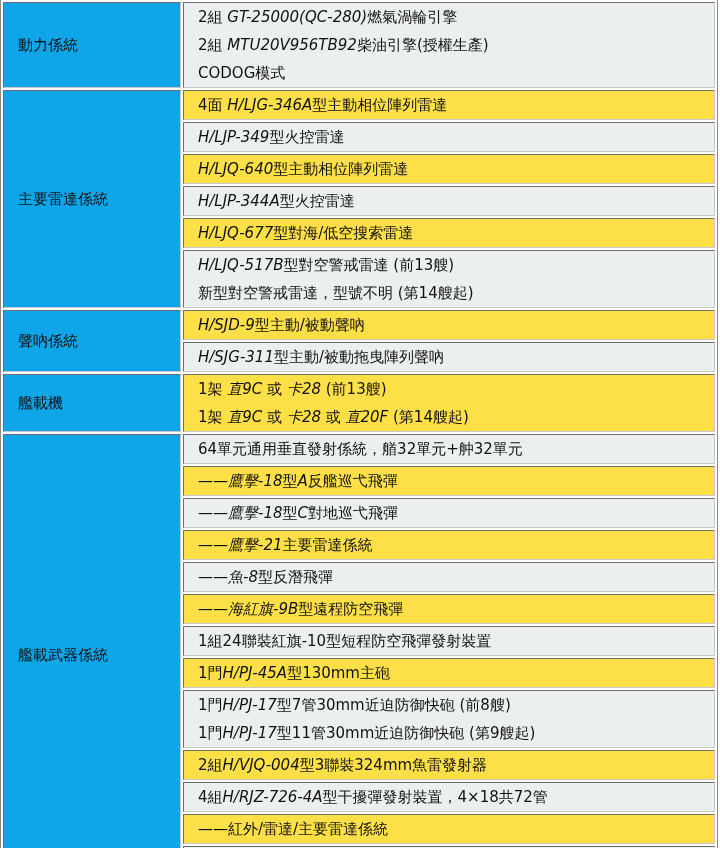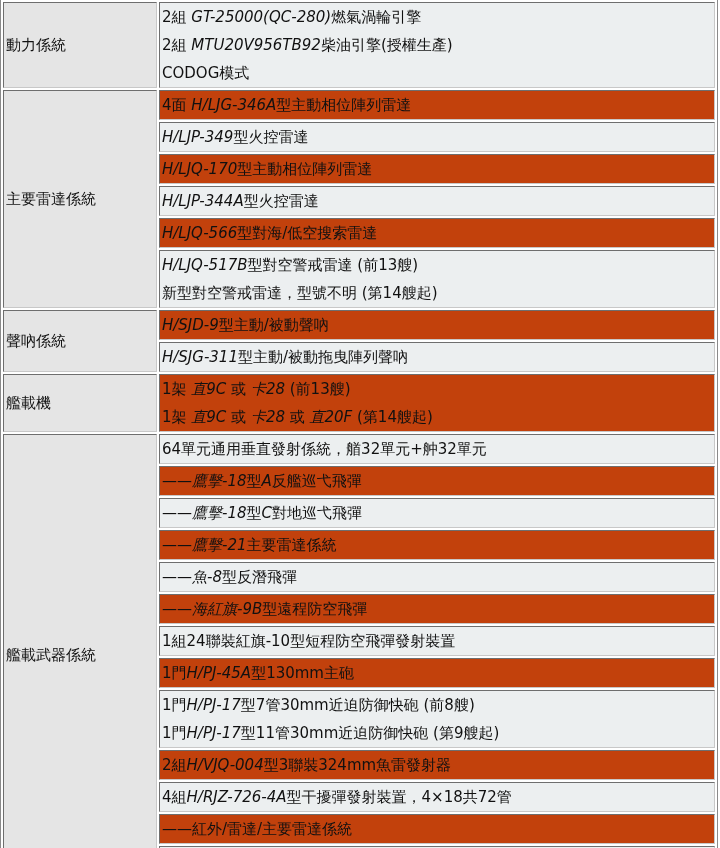--- a/index.html
+++ b/index.html
@@ -17,30 +17,30 @@
     position: relative;
     top: -1px;
     left: 0px;
   }
   table.spec td {
     border: 1px solid #7f7f7f;
     border-right-color: #c8c8c8;
     border-bottom-color: #c8c8c8;
     border-top-color: #6e6e6e;
     border-left-color: #6e6e6e;
-    padding: 0 2px;
+    padding: 0 14px;
     line-height: 28px;
     vertical-align: middle;
   }
   td.cat {
     width: 148px;
-    background: #e5e5e5;
+    background: #0ea5e9;
     white-space: nowrap;
   }
-  td.val { background: #c2410c; white-space: nowrap; }
+  td.val { background: #fde047; white-space: nowrap; }
   td.val.grey { background: #eceff0; }
   td.val .ln { display: block; height: 28px; }
   i { font-style: italic; }
 </style>
 </head>
 <body>
 
 <table class="spec">
   <tbody id="spec-body">
       <tr>
@@ -57,31 +57,31 @@
           <span class="ln"><span>4面 </span><i>H/LJG-346A</i><span>型主動相位陣列雷達</span></span>
         </td>
       </tr>
       <tr>
         <td class="val grey">
           <span class="ln"><i>H/LJP-349</i><span>型火控雷達</span></span>
         </td>
       </tr>
       <tr>
         <td class="val">
-          <span class="ln"><i>H/LJQ-170</i><span>型主動相位陣列雷達</span></span>
+          <span class="ln"><i>H/LJQ-640</i><span>型主動相位陣列雷達</span></span>
         </td>
       </tr>
       <tr>
         <td class="val grey">
           <span class="ln"><i>H/LJP-344A</i><span>型火控雷達</span></span>
         </td>
       </tr>
       <tr>
         <td class="val">
-          <span class="ln"><i>H/LJQ-566</i><span>型對海/低空搜索雷達</span></span>
+          <span class="ln"><i>H/LJQ-677</i><span>型對海/低空搜索雷達</span></span>
         </td>
       </tr>
       <tr>
         <td class="val grey">
           <span class="ln"><i>H/LJQ-517B</i><span>型對空警戒雷達 (前13艘)</span></span>
           <span class="ln"><span>新型對空警戒雷達，型號不明 (第14艘起)</span></span>
         </td>
       </tr>
       <tr>
         <td class="cat" rowspan="2">聲吶係統</td>

